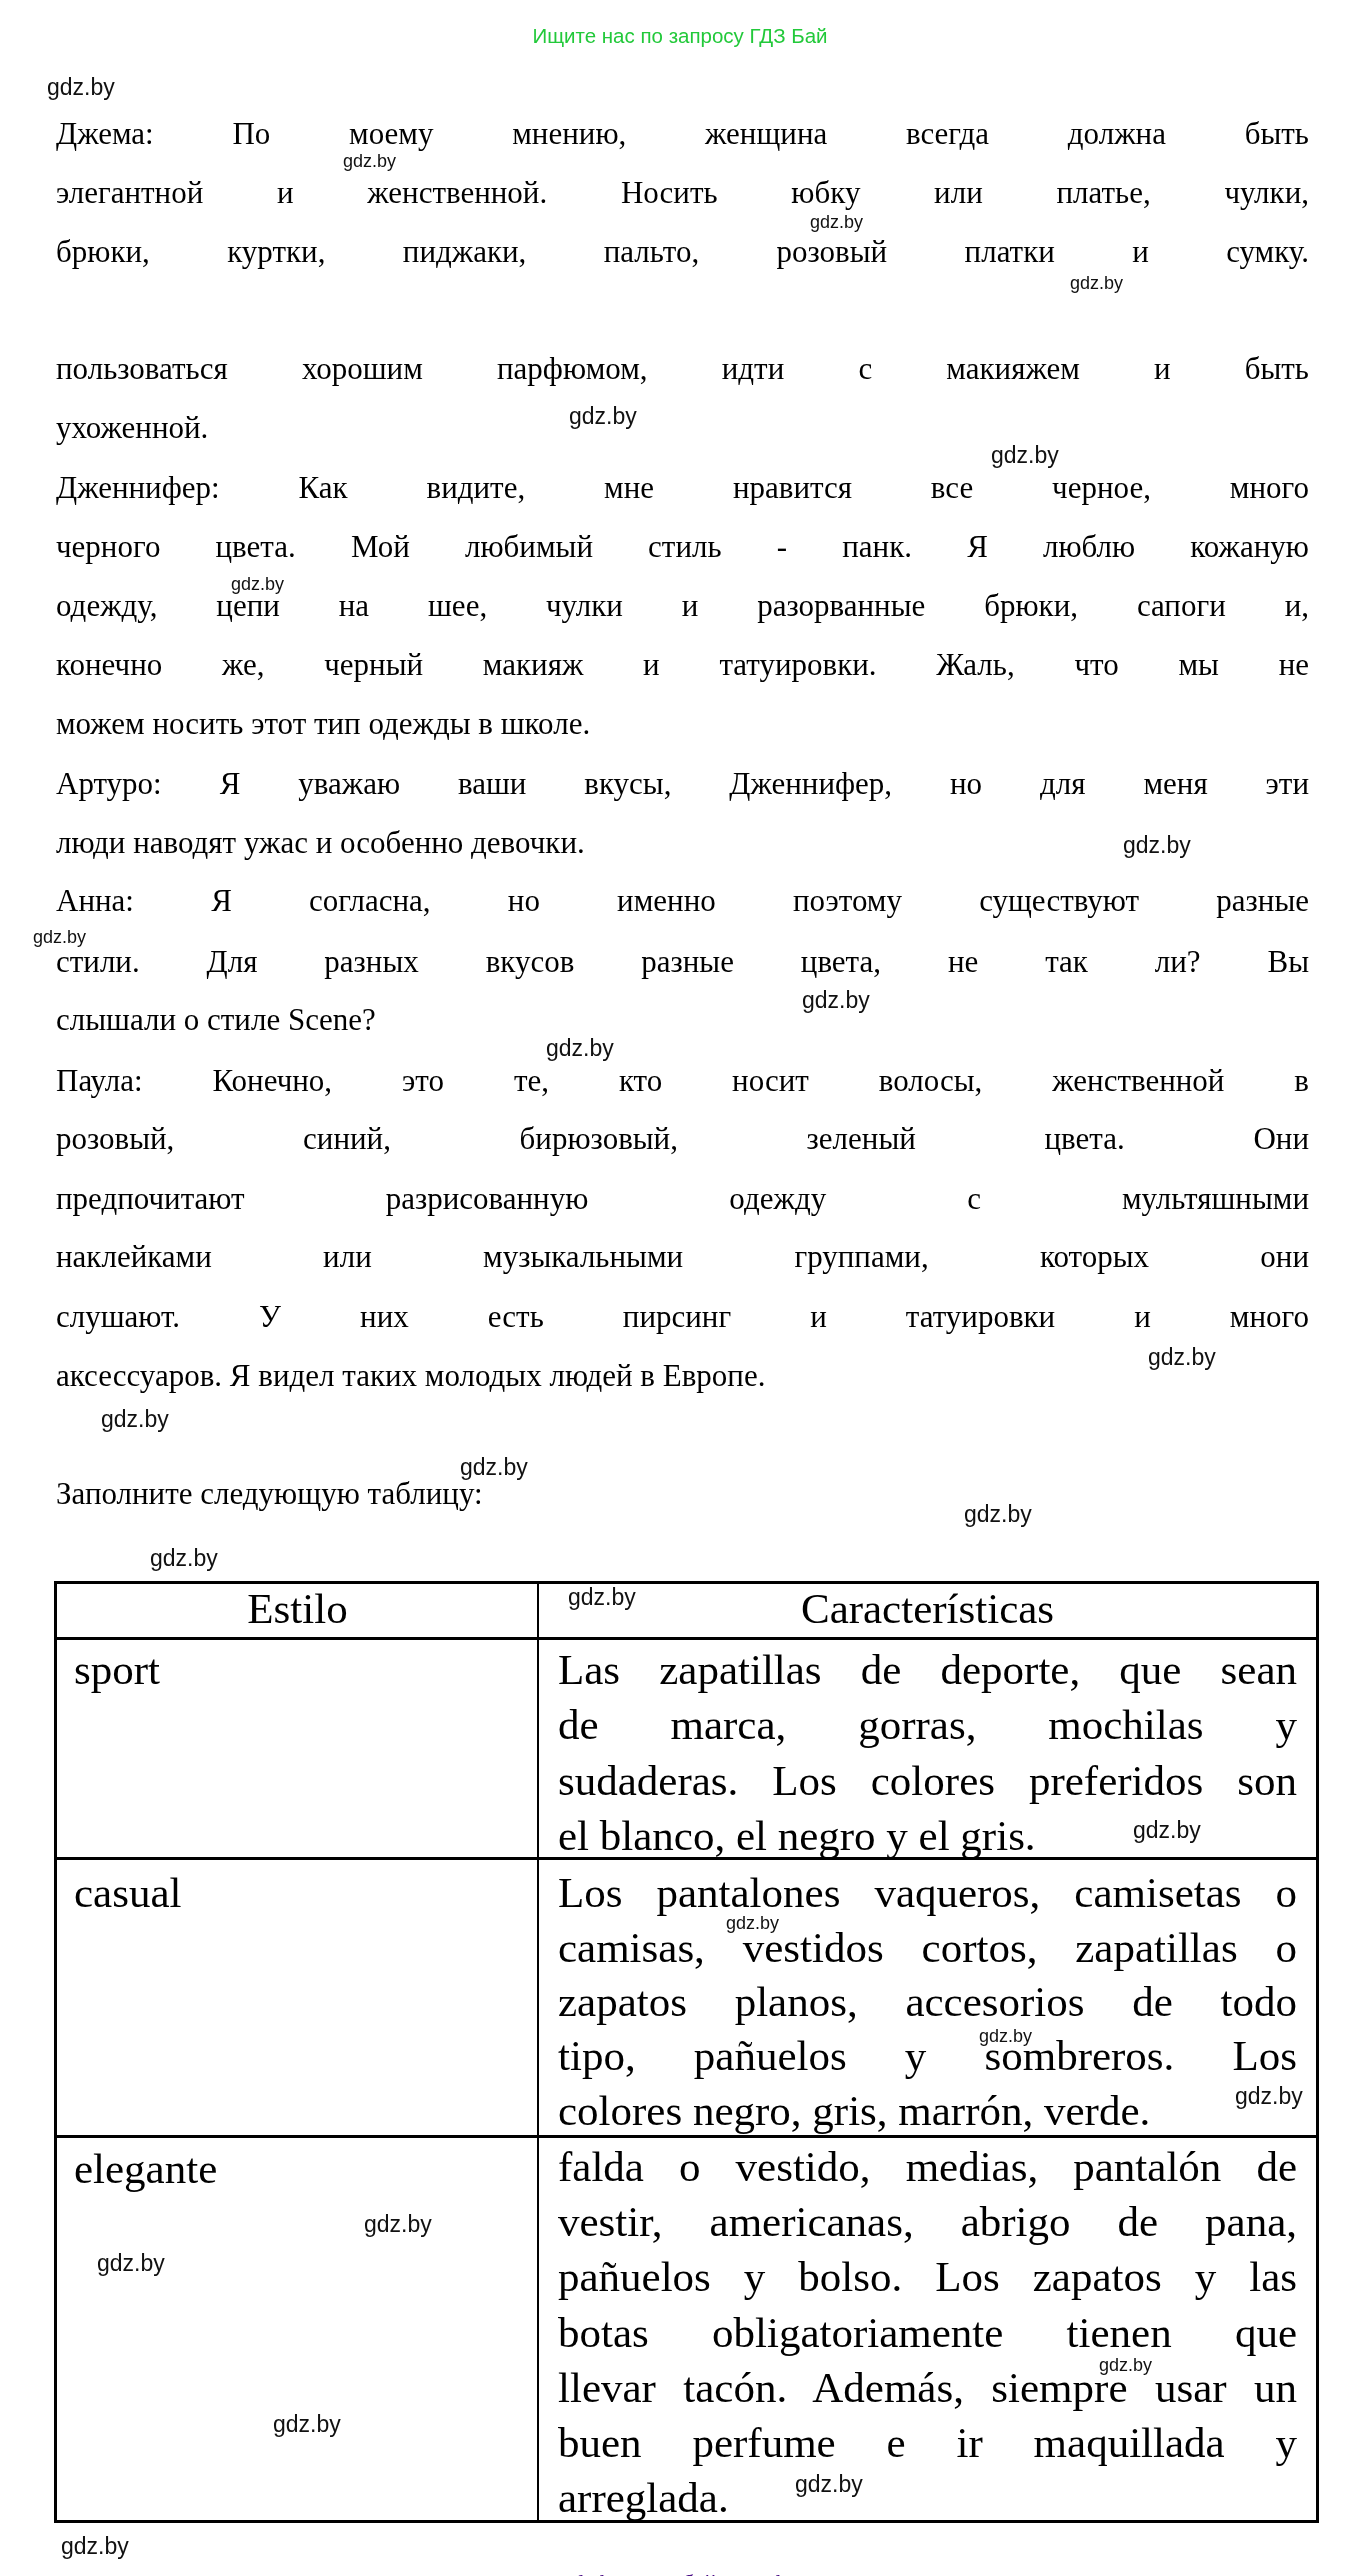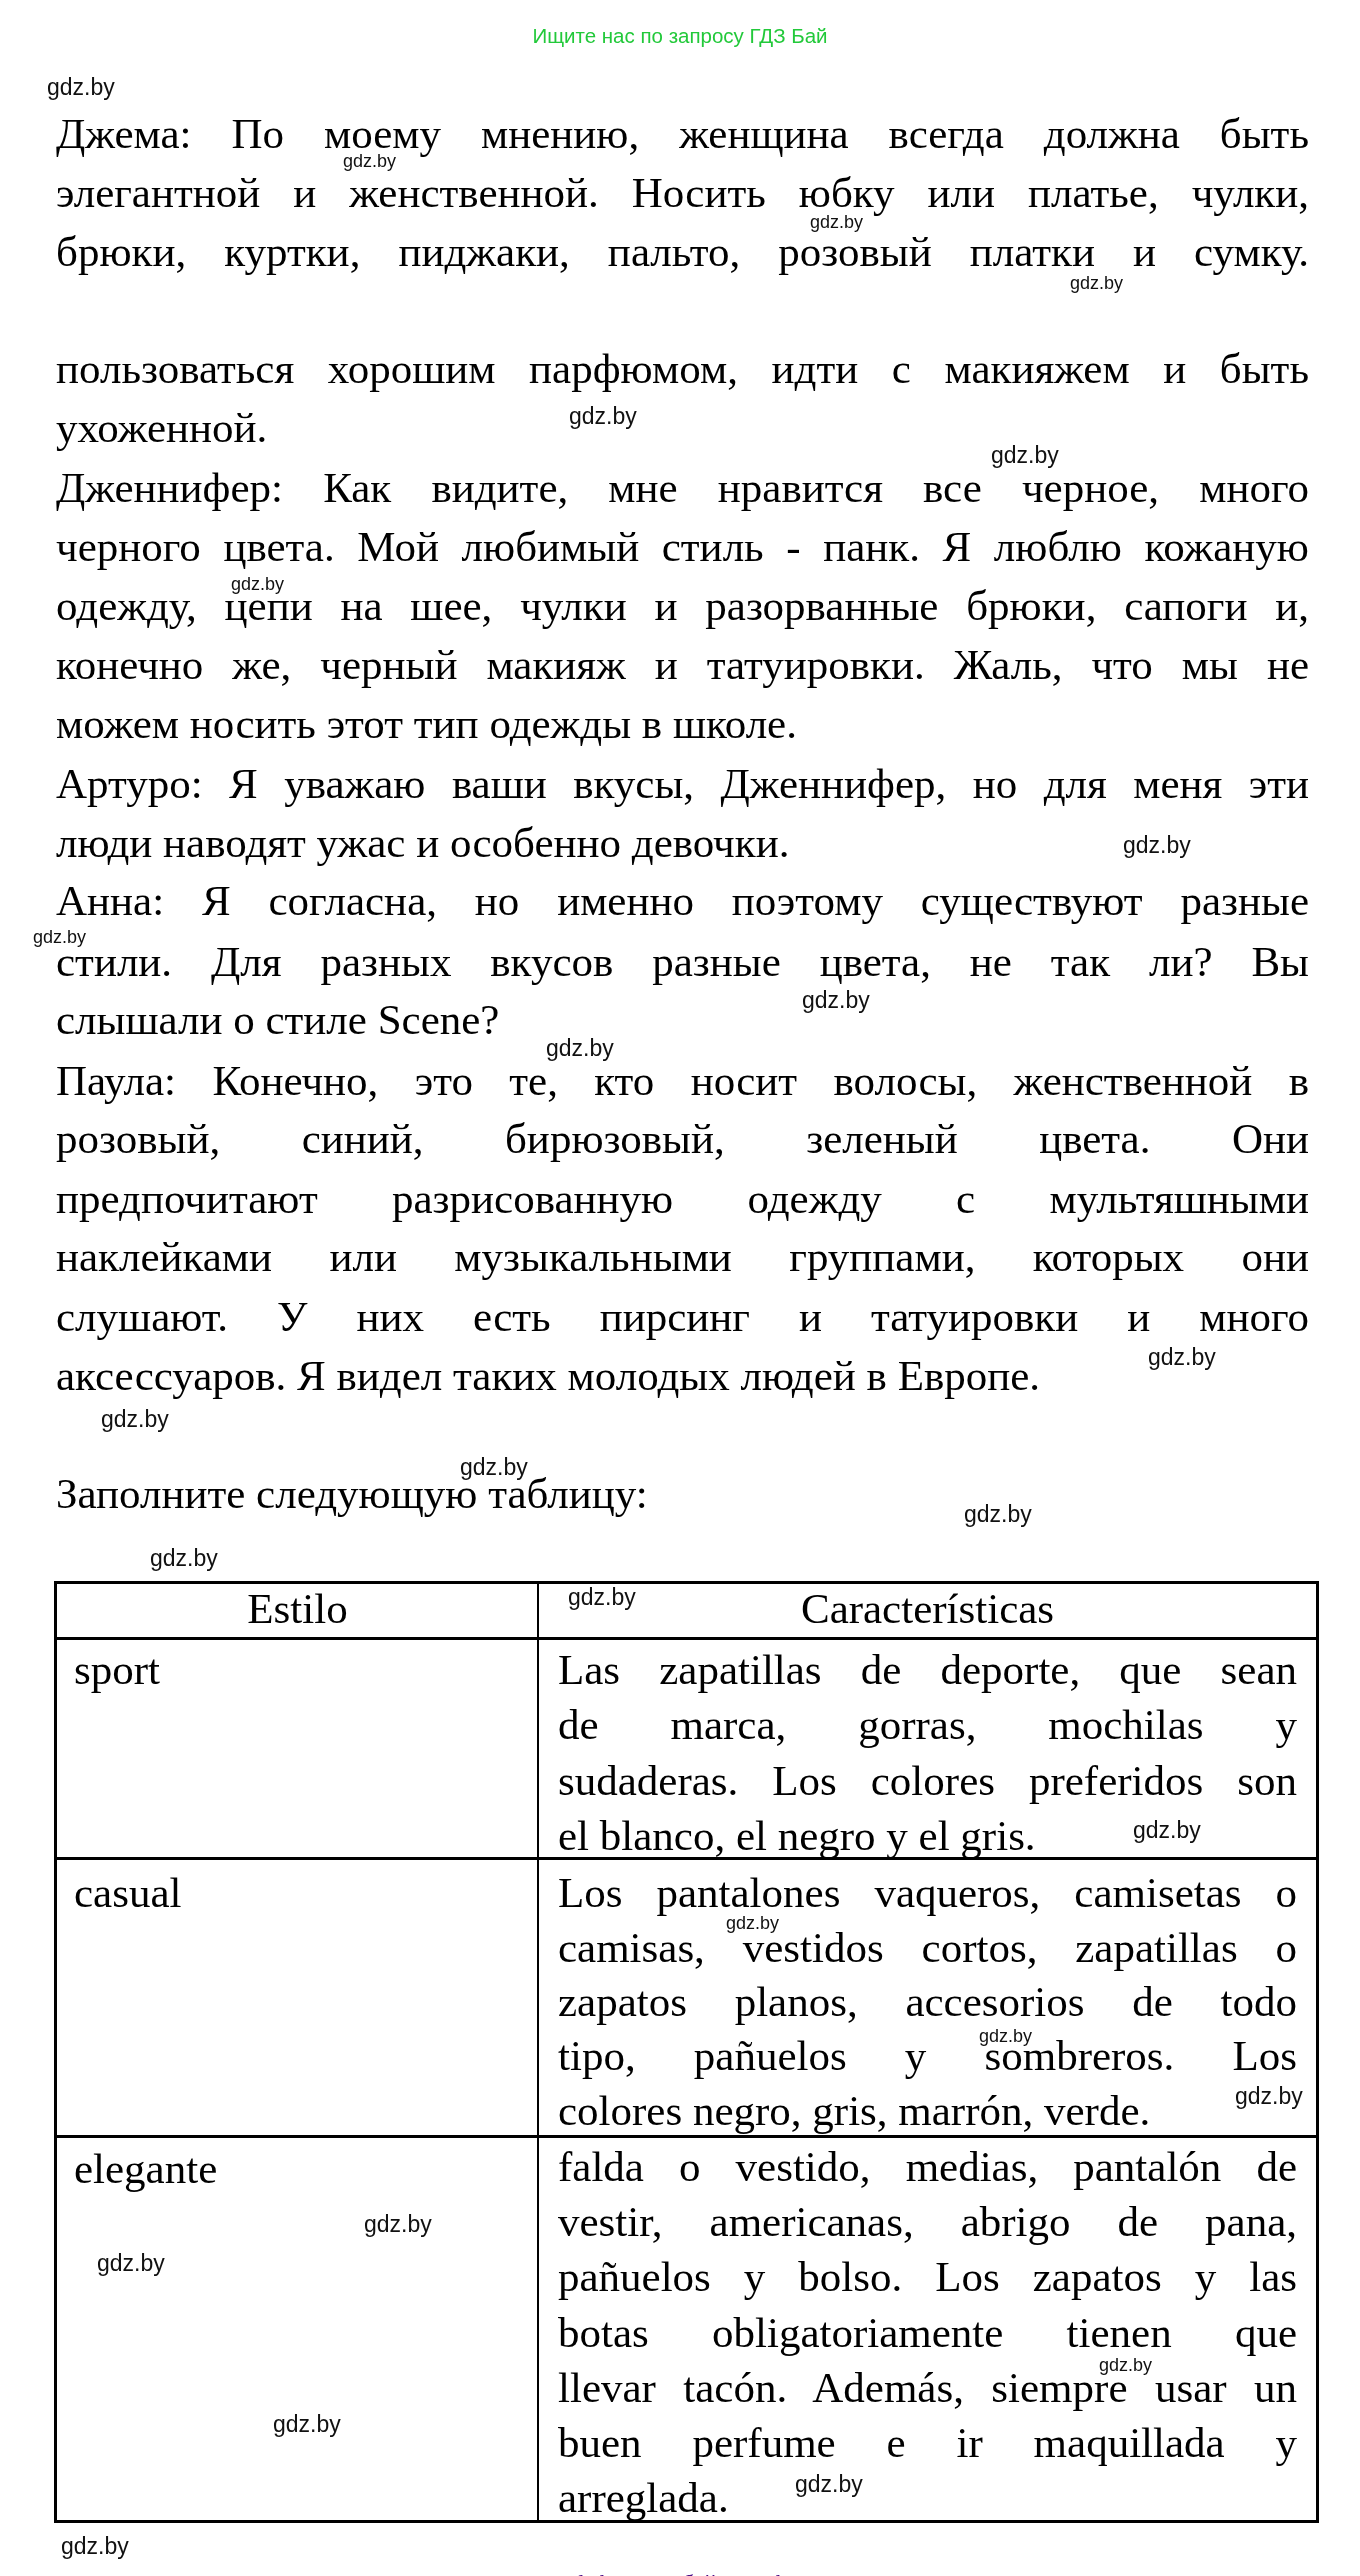--- a/index.html
+++ b/index.html
@@ -11,21 +11,21 @@
     font-size: 20.5px; line-height: 23px; color: #22c93a;
   }
   .footer-links {
     position: absolute; left: 0; top: 2548px; width: 1360px; height: 24.5px;
     text-align: center; font-family: Liberation Serif, serif;
     font-size: 23px; line-height: 23px; color: #4b0f86;
   }
   .line {
     position: absolute; left: 56px; width: 1253px;
     font-family: "Liberation Serif", "DejaVu Serif", serif;
-    font-size: 43px; line-height: 49px; height: 49px; color: #000;
+    font-size: 31px; line-height: 49px; height: 49px; color: #000;
     white-space: nowrap; overflow: visible;
   }
   .line.just { text-align: justify; text-align-last: justify; white-space: normal; }
   .wm {
     position: absolute; font-family: "Liberation Sans", "DejaVu Sans", sans-serif;
     color: #111; white-space: nowrap; line-height: 1;
   }
   .wm.s { font-size: 18px; }
   .wm.m { font-size: 23px; }
   

